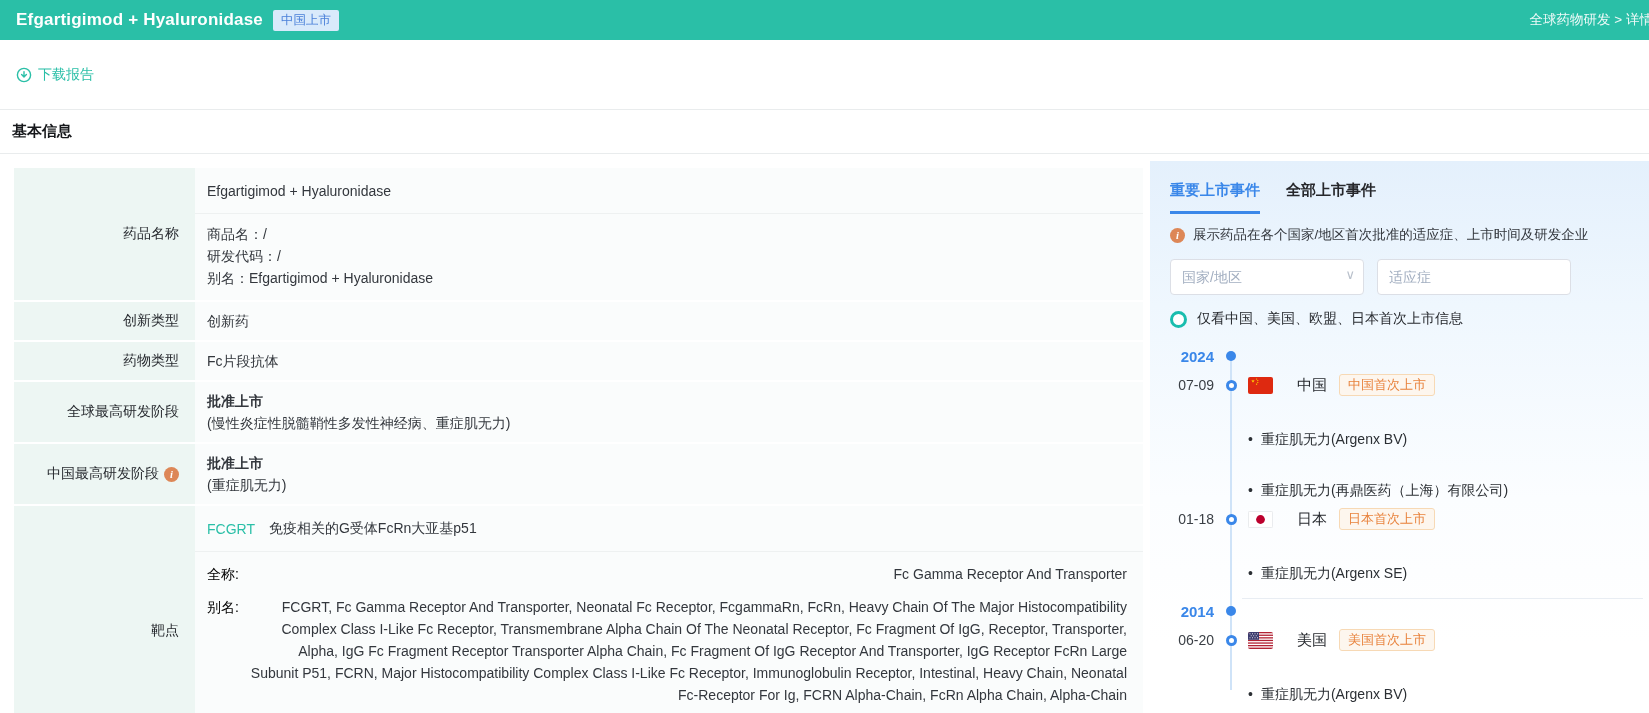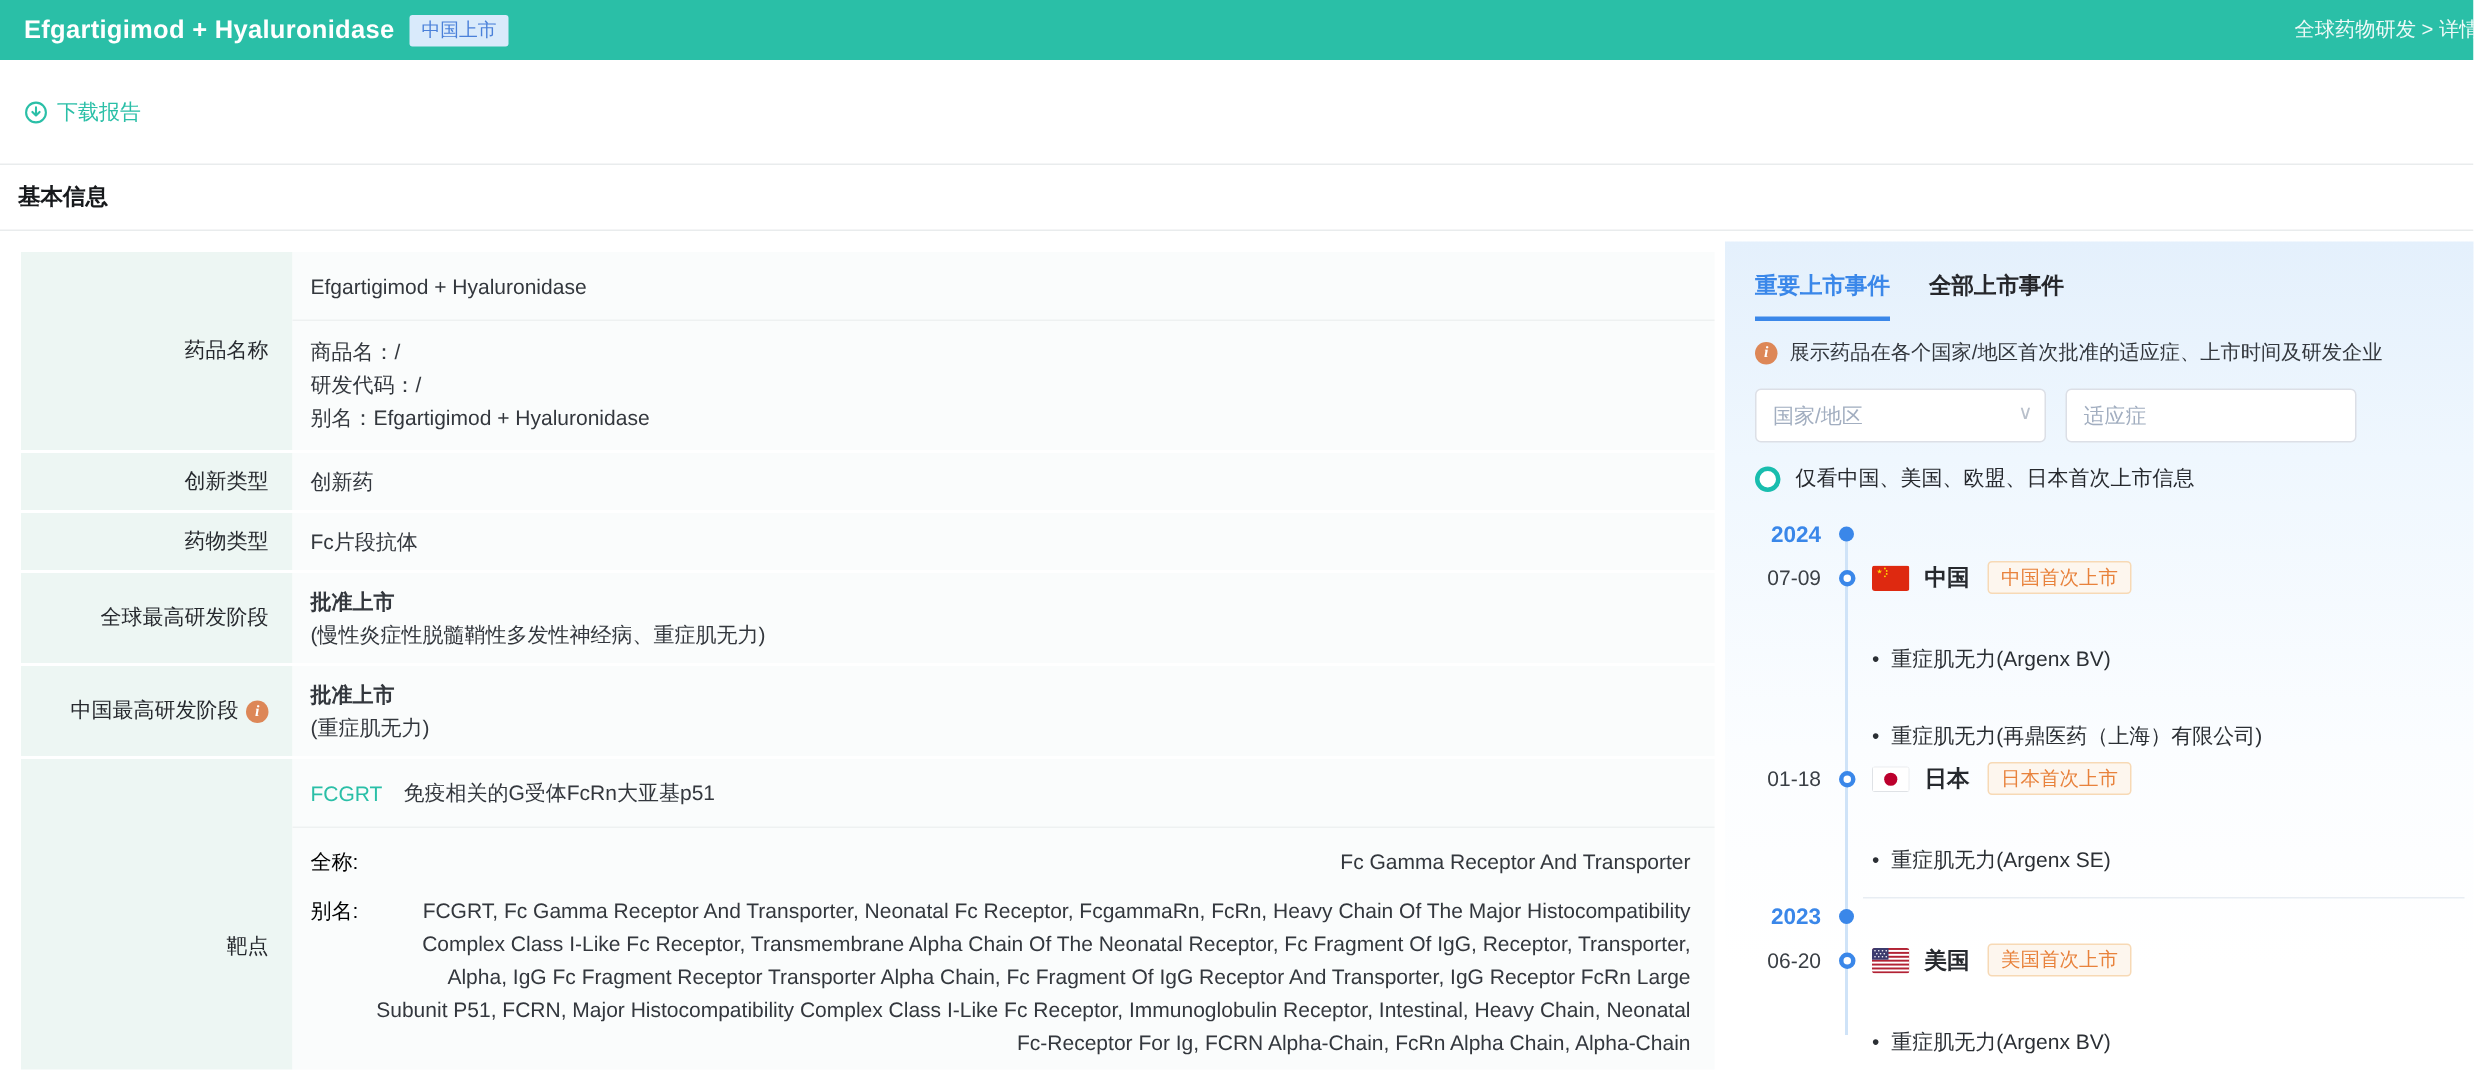--- a/index.html
+++ b/index.html
@@ -84,21 +84,21 @@
   .tl-row { display:flex; align-items:center; position:relative; }
   .tl-date { width:44px; text-align:right; font-size:14px; color:#3a3f45; flex-shrink:0; }
   .tl-year { font-size:15px; font-weight:bold; color:#3a87e9; }
   .tl-mark { width:34px; display:flex; align-items:center; justify-content:center; flex-shrink:0; }
   .dot { width:10px; height:10px; border-radius:50%; background:#3a87e9; }
   .ring { width:11px; height:11px; border-radius:50%; border:3px solid #3a87e9; background:#fff; }
   .year-row { height:20px; margin-bottom:4px; }
   .event-row { height:26px; margin-top:6px; gap:0; }
   .flag { width:25px; height:17px; border-radius:2px; overflow:hidden; flex-shrink:0; }
   .flag svg { display:block; }
-  .country { font-size:15px; font-weight:bold; color:#26292e; margin:0 12px 0 10px; }
+  .country { font-size:15px; font-weight:normal; color:#26292e; margin:0 12px 0 24px; }
   .obadge { font-size:13px; color:#e8823c; background:#fdf6ee; border:1px solid #f7d9b5;
     border-radius:3px; padding:2px 8px; line-height:16px; }
   .item-row { margin-top:33px; }
   .item { font-size:14px; color:#2b2f34; }
   .item::before { content:"•"; color:#2b2f34; margin-right:8px; }
   .tl-indent { width:78px; flex-shrink:0; }
   .tl-sep { border-top:1px solid #e8edf3; margin:15px 0 2px 72px; }
 </style>
 </head>
 <body>
@@ -276,21 +276,21 @@
         <span class="obadge">日本首次上市</span>
       </div>
       <div class="tl-row item-row">
         <span class="tl-indent"></span>
         <span class="item">重症肌无力(Argenx SE)</span>
       </div>
 
       <div class="tl-sep"></div>
 
       <div class="tl-row year-row">
-        <span class="tl-date tl-year">2023</span>
+        <span class="tl-date tl-year">2014</span>
         <span class="tl-mark">
             <span class="dot"></span>
           </span>
       </div>
 
       <div class="tl-row event-row">
         <span class="tl-date">06-20</span>
         <span class="tl-mark">
             <span class="ring"></span>
           </span>

